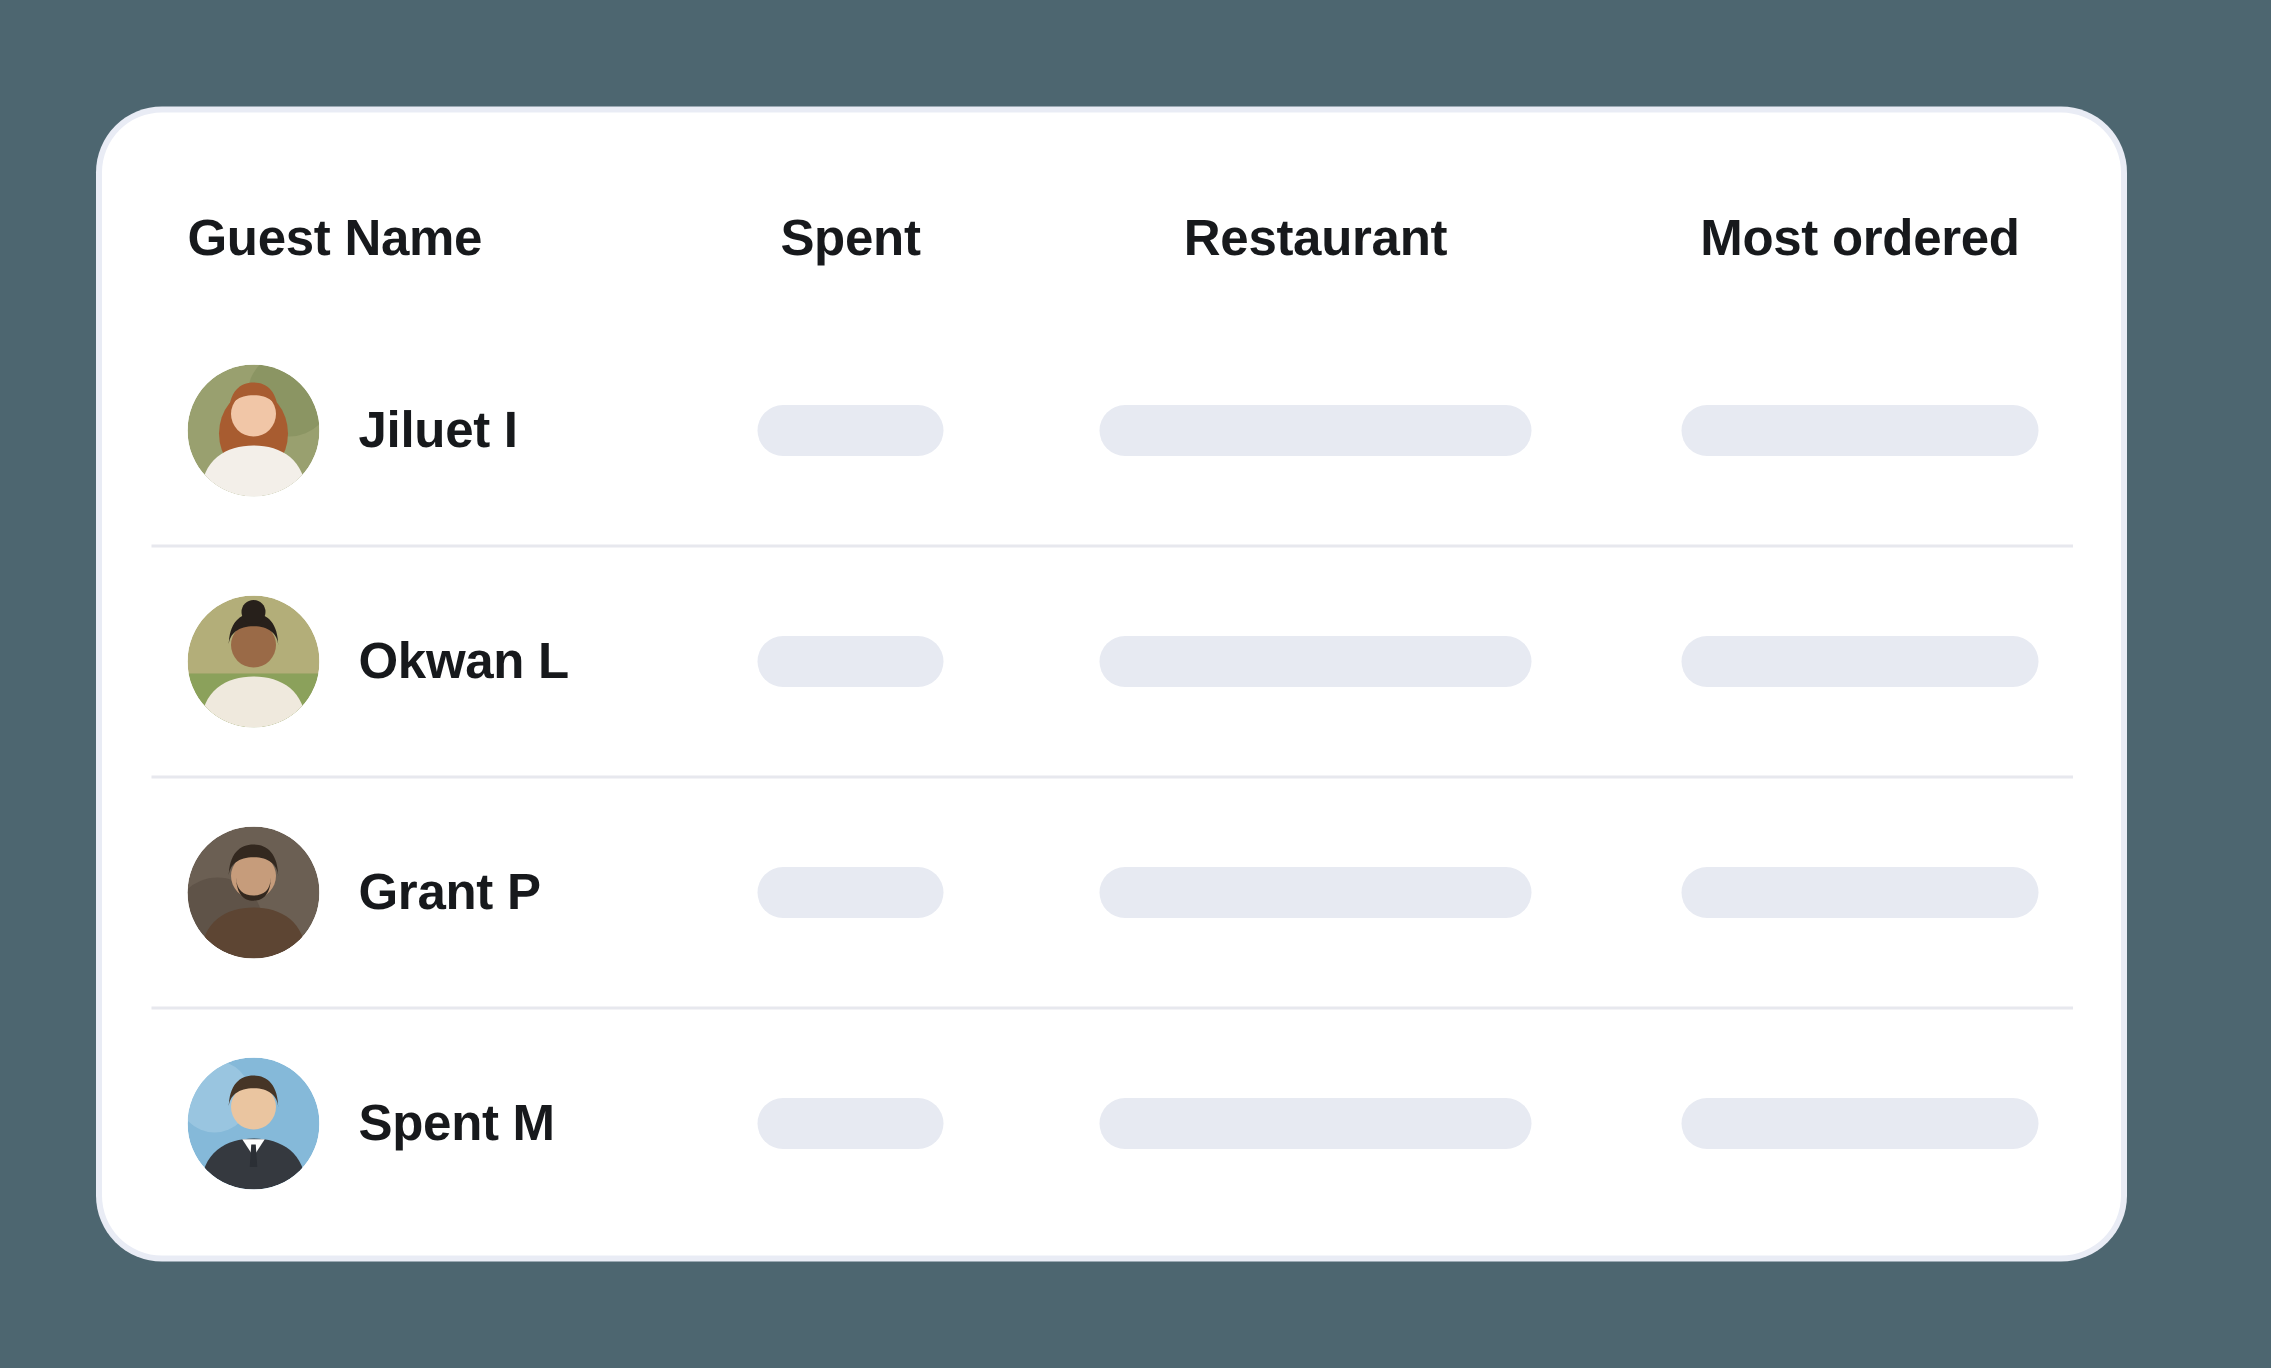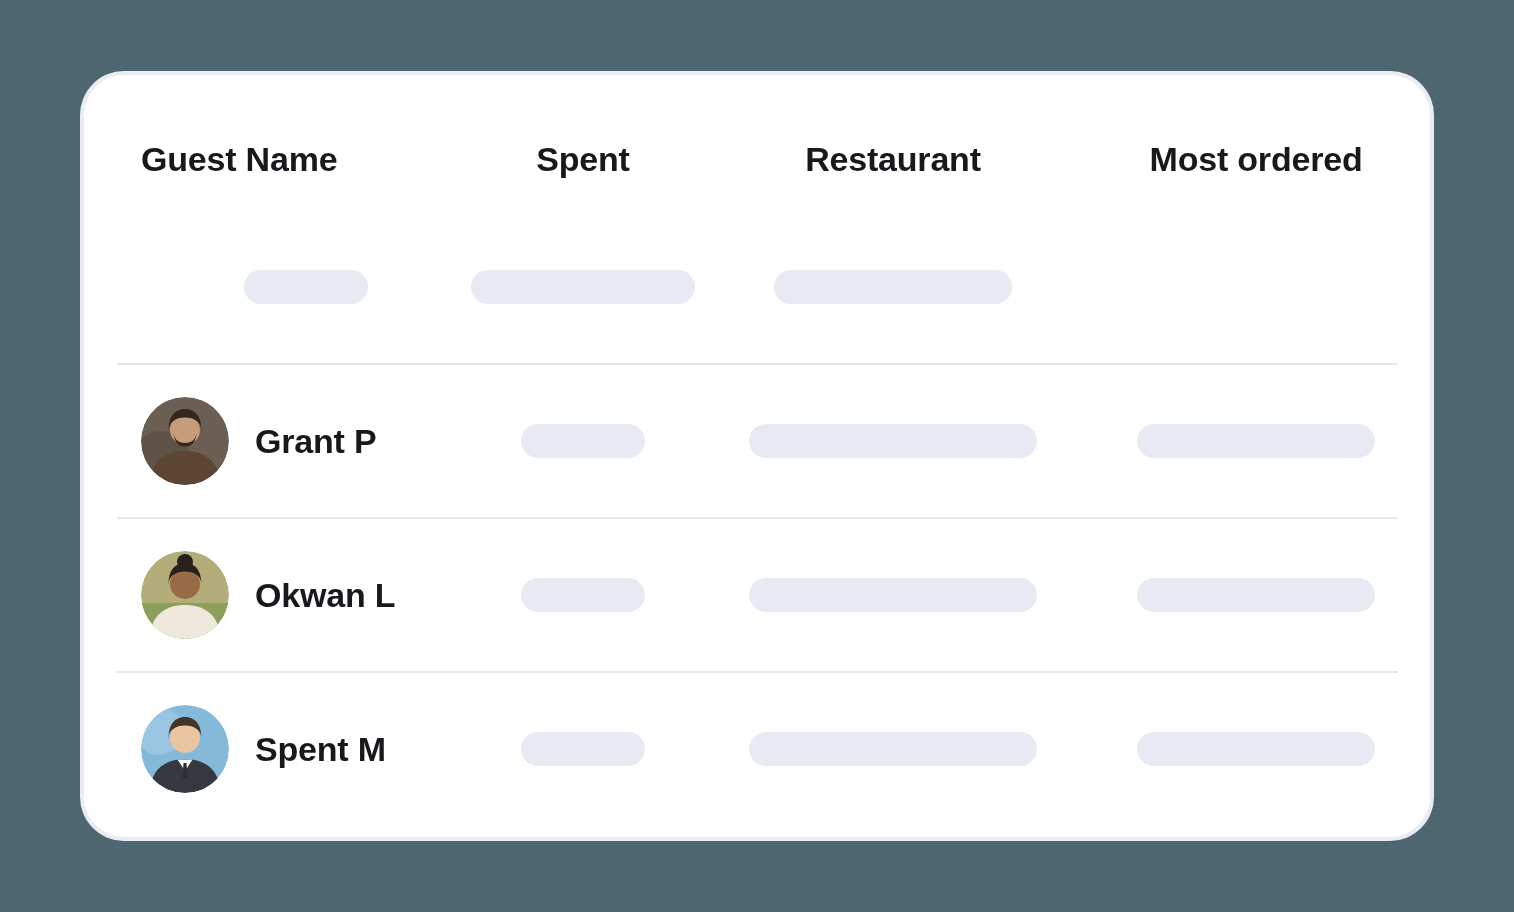--- a/index.html
+++ b/index.html
@@ -13,21 +13,21 @@
   * { margin: 0; padding: 0; box-sizing: border-box; }
   html, body { width: 1514px; height: 912px; }
   body {
     font-family: "Liberation Sans", "DejaVu Sans", sans-serif;
     background: var(--page-bg);
     position: relative;
     overflow: hidden;
   }
   .card {
     position: absolute;
-    left: 84px; top: 75px;
+    left: 68px; top: 75px;
     width: 1346px; height: 762px;
     background: var(--card-bg);
     border-radius: 40px;
     box-shadow: 0 0 0 4px var(--card-halo);
   }
   .header-row {
     display: grid;
     grid-template-columns: 330px 224px 396px 330px;
     align-items: center;
     height: 135px;
@@ -91,20 +91,64 @@
 <div class="card">
 
   <div class="header-row">
     <div class="th">Guest Name</div>
     <div class="th center">Spent</div>
     <div class="th center">Restaurant</div>
     <div class="th center">Most ordered</div>
   </div>
 
   <div class="row">
+    <div class="guest-cell">
+      <svg class="avatar" viewBox="0 0 88 88">
+        <clipPath id="avclip0">
+            <circle cx="44" cy="44" r="44"></circle>
+          </clipPath>
+        <g clip-path="url(#avclip0)">
+          <rect width="88" height="88" fill="#99A06F"></rect>
+          <circle cx="68" cy="20" r="28" opacity="0.5" fill="#7E8A57"></circle>
+          <ellipse cx="44" cy="46" rx="23" ry="28" fill="#A85C30"></ellipse>
+          <path d="M9 88 C9 63 26 54 44 54 C62 54 79 63 79 88 Z" fill="#F3EFE9"></path>
+          <circle cx="44" cy="33" r="15" fill="#F1C6A7"></circle>
+          <path d="M27.5 34 C27.5 18 35 12 44 12 C53 12 60.5 18 60.5 34 C60.5 25 53.5 20.5 44 20.5 C34.5 20.5 27.5 25 27.5 34 Z" fill="#A85C30"></path>
+        </g>
+      </svg>
+      <span class="guest-name">Jiluet I</span>
+    </div>
+    <div class="cell">
+        <div class="pill pill-spent"></div>
+      </div>
+    <div class="cell">
+        <div class="pill pill-most"></div>
+      </div>
+    <div class="cell">
+        <div class="pill pill-rest"></div>
+      </div>
+  </div>
+
+  <div class="row divided">
+    <div class="guest-cell">
+      <svg class="avatar" viewBox="0 0 88 88">
+        <clipPath id="avclip2">
+            <circle cx="44" cy="44" r="44"></circle>
+          </clipPath>
+        <g clip-path="url(#avclip2)">
+          <rect width="88" height="88" fill="#B3AE79"></rect>
+          <rect x="0" y="52" width="88" height="36" opacity="0.6" fill="#6F9748"></rect>
+          <path d="M9 88 C9 63 26 54 44 54 C62 54 79 63 79 88 Z" fill="#EFE9DD"></path>
+          <circle cx="44" cy="33" r="15" fill="#9A6A47"></circle>
+          <path d="M27.5 34 C27.5 18 35 12 44 12 C53 12 60.5 18 60.5 34 C60.5 25 53.5 20.5 44 20.5 C34.5 20.5 27.5 25 27.5 34 Z" fill="#27201B"></path>
+          <circle cx="44" cy="11" r="8" fill="#27201B"></circle>
+        </g>
+      </svg>
+      <span class="guest-name">Okwan L</span>
+    </div>
     <div class="cell">
         <div class="pill pill-spent"></div>
       </div>
     <div class="cell">
         <div class="pill pill-most"></div>
       </div>
     <div class="cell">
         <div class="pill pill-rest"></div>
       </div>
   </div>
@@ -118,48 +162,20 @@
         <g clip-path="url(#avclip1)">
           <rect width="88" height="88" fill="#6B5F53"></rect>
           <circle cx="20" cy="64" r="30" opacity="0.5" fill="#54483D"></circle>
           <path d="M9 88 C9 63 26 54 44 54 C62 54 79 63 79 88 Z" fill="#5D4533"></path>
           <circle cx="44" cy="33" r="15" fill="#C69C7B"></circle>
           <path d="M27.5 34 C27.5 18 35 12 44 12 C53 12 60.5 18 60.5 34 C60.5 25 53.5 20.5 44 20.5 C34.5 20.5 27.5 25 27.5 34 Z" fill="#33281F"></path>
           <path d="M32.5 34 C32.5 45 37.5 49.5 44 49.5 C50.5 49.5 55.5 45 55.5 34 C55.5 42.5 50.5 46 44 46 C37.5 46 32.5 42.5 32.5 34 Z" fill="#33281F"></path>
         </g>
       </svg>
       <span class="guest-name">Grant P</span>
-    </div>
-    <div class="cell">
-        <div class="pill pill-spent"></div>
-      </div>
-    <div class="cell">
-        <div class="pill pill-most"></div>
-      </div>
-    <div class="cell">
-        <div class="pill pill-rest"></div>
-      </div>
-  </div>
-
-  <div class="row divided">
-    <div class="guest-cell">
-      <svg class="avatar" viewBox="0 0 88 88">
-        <clipPath id="avclip2">
-            <circle cx="44" cy="44" r="44"></circle>
-          </clipPath>
-        <g clip-path="url(#avclip2)">
-          <rect width="88" height="88" fill="#B3AE79"></rect>
-          <rect x="0" y="52" width="88" height="36" opacity="0.6" fill="#6F9748"></rect>
-          <path d="M9 88 C9 63 26 54 44 54 C62 54 79 63 79 88 Z" fill="#EFE9DD"></path>
-          <circle cx="44" cy="33" r="15" fill="#9A6A47"></circle>
-          <path d="M27.5 34 C27.5 18 35 12 44 12 C53 12 60.5 18 60.5 34 C60.5 25 53.5 20.5 44 20.5 C34.5 20.5 27.5 25 27.5 34 Z" fill="#27201B"></path>
-          <circle cx="44" cy="11" r="8" fill="#27201B"></circle>
-        </g>
-      </svg>
-      <span class="guest-name">Okwan L</span>
     </div>
     <div class="cell">
         <div class="pill pill-spent"></div>
       </div>
     <div class="cell">
         <div class="pill pill-most"></div>
       </div>
     <div class="cell">
         <div class="pill pill-rest"></div>
       </div>

